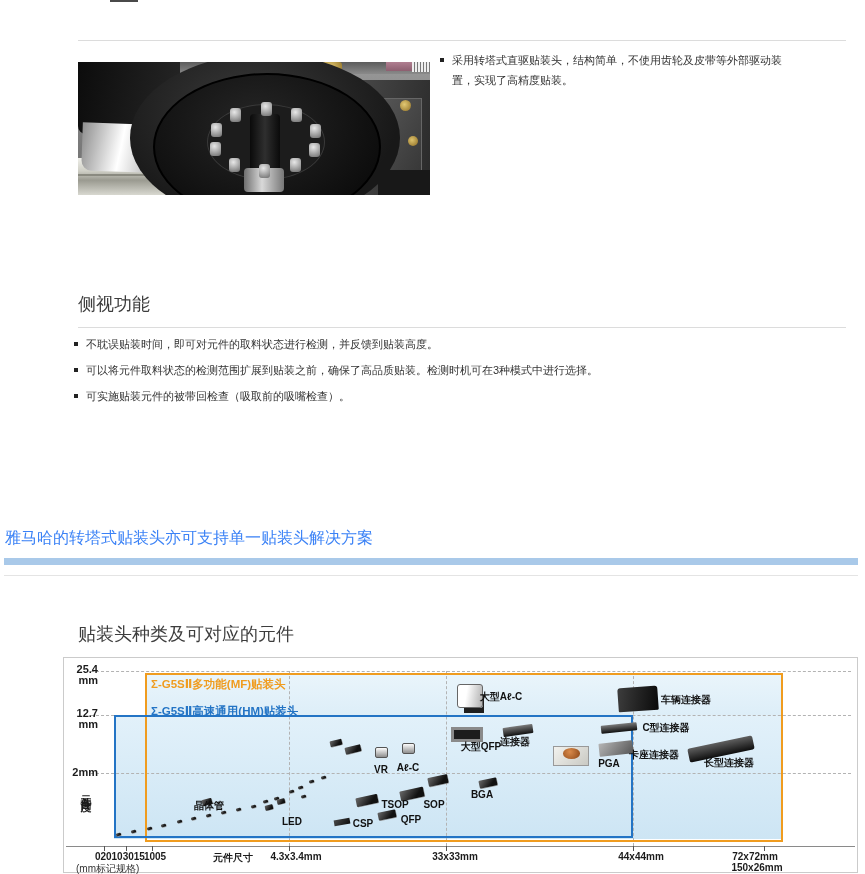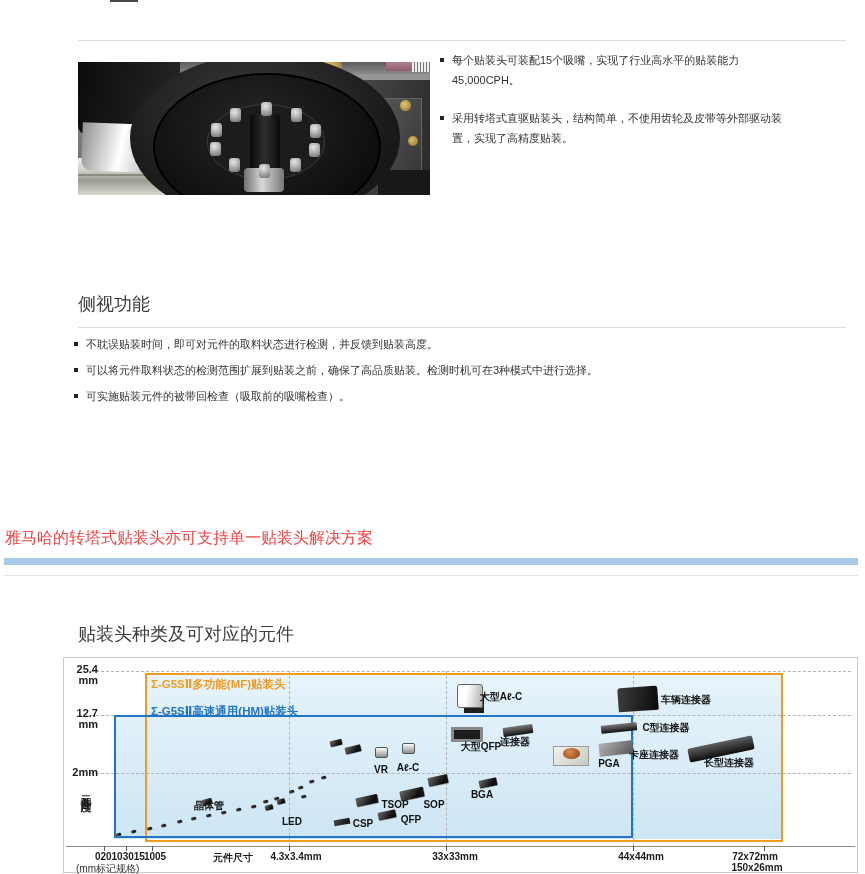--- a/index.html
+++ b/index.html
@@ -6,21 +6,21 @@
   body{font-family:"Liberation Sans","DejaVu Sans",sans-serif;color:#333;}
   #page{position:relative;width:865px;height:874px;background:#fff;overflow:hidden;}
   .abs{position:absolute;}
   .h2{font-size:18px;font-weight:400;color:#3d3d3d;white-space:nowrap;}
   .divider{height:1px;background:#dcdcdc;}
   .bullets{font-size:11px;line-height:20px;color:#333;}
   .bullet-item{position:relative;padding-left:12px;}
   .bullet-item .bm{position:absolute;left:0;top:8px;width:4px;height:4px;background:#222;}
   .gap18 .bullet-item{margin-bottom:18px;}
   .gap6 .bullet-item{margin-bottom:6px;}
-  .banner-title{font-size:16px;font-weight:400;color:#ef4444;white-space:nowrap;}
+  .banner-title{font-size:16px;font-weight:400;color:#3b82f6;white-space:nowrap;}
   .blue-bar{background:#a9c9e9;}
   .lt-line{background:#e4e4e4;height:1px;}
 
   
   #photo{width:352px;height:133px;overflow:hidden;background:linear-gradient(180deg,#9a9a9a,#7c7c7c 55%,#6e6e6e);}
   #photo .part{position:absolute;}
 
   
   #figure{width:793px;height:214px;border:1px solid #cbcbcb;background:#fff;}
   #chart{position:absolute;left:0;top:0;width:100%;height:100%;}
@@ -93,24 +93,20 @@
         <div style="position: absolute; width: 11px; height: 14px; border-radius: 3px; background: radial-gradient(circle at 40% 30%, rgb(232, 232, 232), rgb(106, 106, 106)); left: 150.843px; top: 95.819px;"></div>
         <div style="position: absolute; width: 11px; height: 14px; border-radius: 3px; background: radial-gradient(circle at 40% 30%, rgb(232, 232, 232), rgb(106, 106, 106)); left: 132.323px; top: 80.1611px;"></div>
         <div style="position: absolute; width: 11px; height: 14px; border-radius: 3px; background: radial-gradient(circle at 40% 30%, rgb(232, 232, 232), rgb(106, 106, 106)); left: 132.778px; top: 61.004px;"></div>
         <div style="position: absolute; width: 11px; height: 14px; border-radius: 3px; background: radial-gradient(circle at 40% 30%, rgb(232, 232, 232), rgb(106, 106, 106)); left: 152.034px; top: 45.665px;"></div>
         <div style="position: absolute; width: 11px; height: 14px; border-radius: 3px; background: radial-gradient(circle at 40% 30%, rgb(232, 232, 232), rgb(106, 106, 106)); left: 182.736px; top: 40.0031px;"></div>
         <div style="position: absolute; width: 11px; height: 14px; border-radius: 3px; background: radial-gradient(circle at 40% 30%, rgb(232, 232, 232), rgb(106, 106, 106)); left: 213.157px; top: 46.181px;"></div>
       </div>
   </div>
 
   <div class="abs bullets gap18" style="left:440px;top:50px;width:356px;">
-    <div class="bullet-item">
-      <span class="bm"></span>
-      <span>每个贴装头可装配15个吸嘴，实现了行业高水平的贴装能力45,000CPH。</span>
-    </div>
     <div class="bullet-item">
       <span class="bm"></span>
       <span>采用转塔式直驱贴装头，结构简单，不使用齿轮及皮带等外部驱动装置，实现了高精度贴装。</span>
     </div>
   </div>
 
   <div class="abs h2" style="left:78px;top:292px;">侧视功能</div>
   <div class="abs divider" style="left:78px;top:327px;width:768px;"></div>
   <div class="abs bullets gap6" style="left:74px;top:334px;width:760px;">
     <div class="bullet-item">

